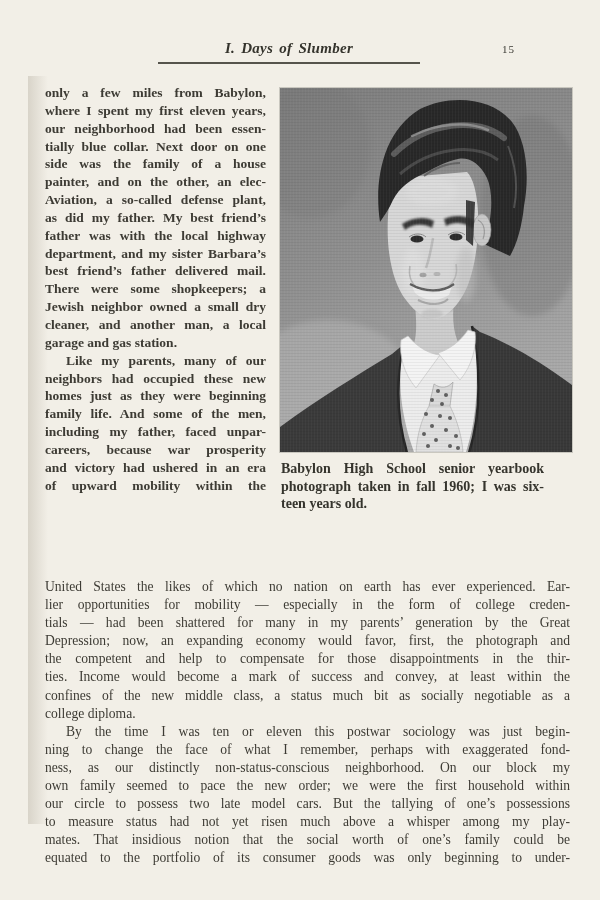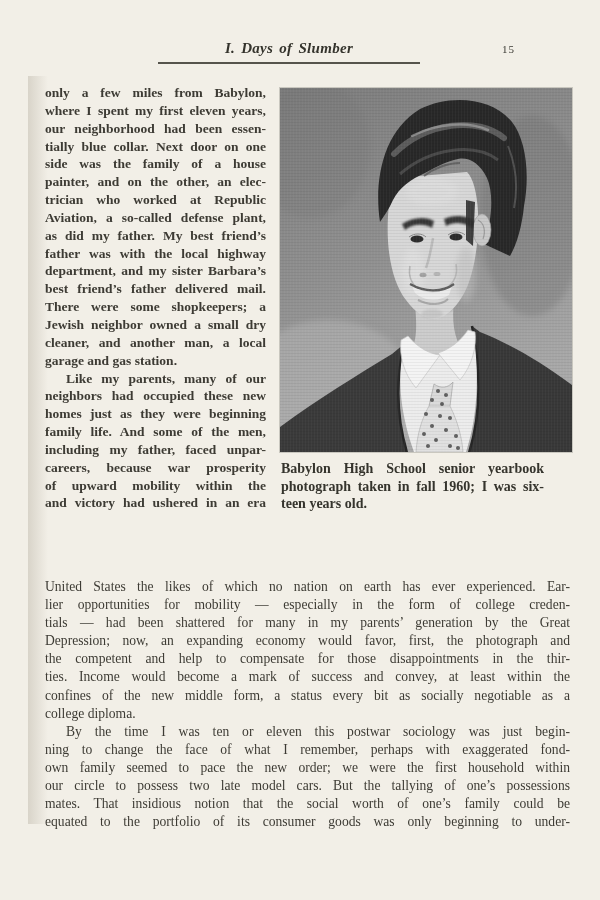--- a/index.html
+++ b/index.html
@@ -78,38 +78,37 @@
 
   <div class="pagenum">15</div>
 
   <div class="col textblock">
       <div class="line">only a few miles from Babylon,</div>
       <div class="line">where I spent my first eleven years,</div>
       <div class="line">our neighborhood had been essen-</div>
       <div class="line">tially blue collar. Next door on one</div>
       <div class="line">side was the family of a house</div>
       <div class="line">painter, and on the other, an elec-</div>
-      <div class="line">trician who worked at Republic</div>
       <div class="line">Aviation, a so-called defense plant,</div>
       <div class="line">as did my father. My best friend’s</div>
       <div class="line">father was with the local highway</div>
       <div class="line">department, and my sister Barbara’s</div>
       <div class="line">best friend’s father delivered mail.</div>
       <div class="line">There were some shopkeepers; a</div>
       <div class="line">Jewish neighbor owned a small dry</div>
       <div class="line">cleaner, and another man, a local</div>
       <div class="line no-just">garage and gas station.</div>
       <div class="line indent">Like my parents, many of our</div>
       <div class="line">neighbors had occupied these new</div>
       <div class="line">homes just as they were beginning</div>
       <div class="line">family life. And some of the men,</div>
       <div class="line">including my father, faced unpar-</div>
       <div class="line">careers, because war prosperity</div>
+      <div class="line">and victory had ushered in an era</div>
       <div class="line">of upward mobility within the</div>
-      <div class="line">and victory had ushered in an era</div>
     </div>
 
   <div class="photo">
     <svg viewBox="0 0 292 364" width="292" height="364" preserveAspectRatio="none">
       <defs>
         <linearGradient id="pbg" x1="0" y1="0" x2="0.35" y2="1">
           <stop offset="0" stop-color="#7c7c7c"></stop>
           <stop offset="0.5" stop-color="#8f8f8f"></stop>
           <stop offset="1" stop-color="#a9a9a9"></stop>
         </linearGradient>
@@ -215,23 +214,25 @@
       <div class="line no-just">teen years old.</div>
     </div>
 
   <div class="bodyblock textblock">
       <div class="line">United States the likes of which no nation on earth has ever experienced. Ear-</div>
       <div class="line">lier opportunities for mobility — especially in the form of college creden-</div>
       <div class="line">tials — had been shattered for many in my parents’ generation by the Great</div>
       <div class="line">Depression; now, an expanding economy would favor, first, the photograph and</div>
       <div class="line">the competent and help to compensate for those disappointments in the thir-</div>
       <div class="line">ties. Income would become a mark of success and convey, at least within the</div>
-      <div class="line">confines of the new middle form, a status every bit as socially negotiable as a</div>
+      <div class="line">confines of the new middle class, a status much bit as socially negotiable as a</div>
       <div class="line no-just">college diploma.</div>
       <div class="line indent">By the time I was ten or eleven this postwar sociology was just begin-</div>
       <div class="line">ning to change the face of what I remember, perhaps with exaggerated fond-</div>
+      <div class="line">ness, as our distinctly non-status-conscious neighborhood. On our block my</div>
       <div class="line">own family seemed to pace the new order; we were the first household within</div>
       <div class="line">our circle to possess two late model cars. But the tallying of one’s possessions</div>
+      <div class="line">to measure status had not yet risen much above a whisper among my play-</div>
       <div class="line">mates. That insidious notion that the social worth of one’s family could be</div>
       <div class="line">equated to the portfolio of its consumer goods was only beginning to under-</div>
     </div>
 
 </div>
 
 </body></html>

